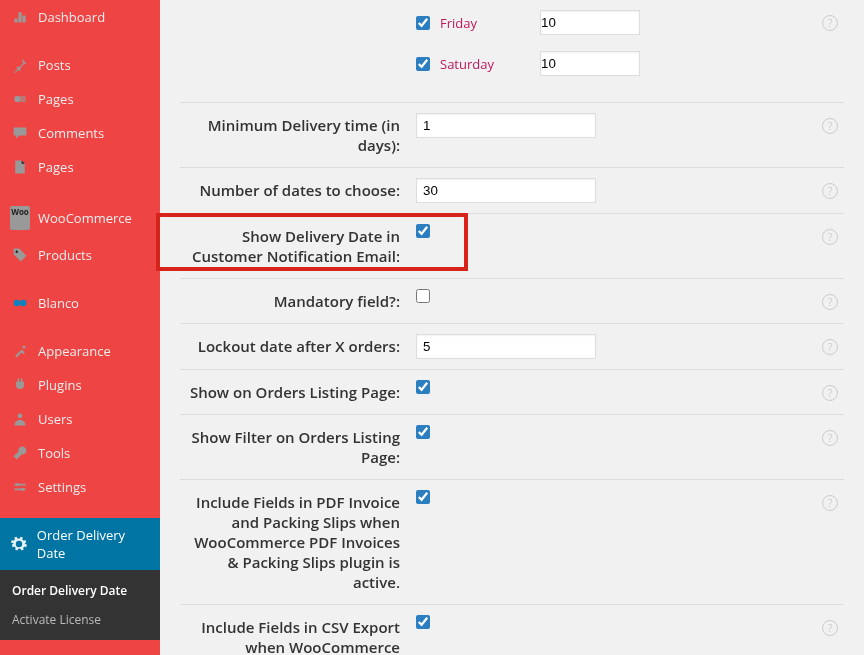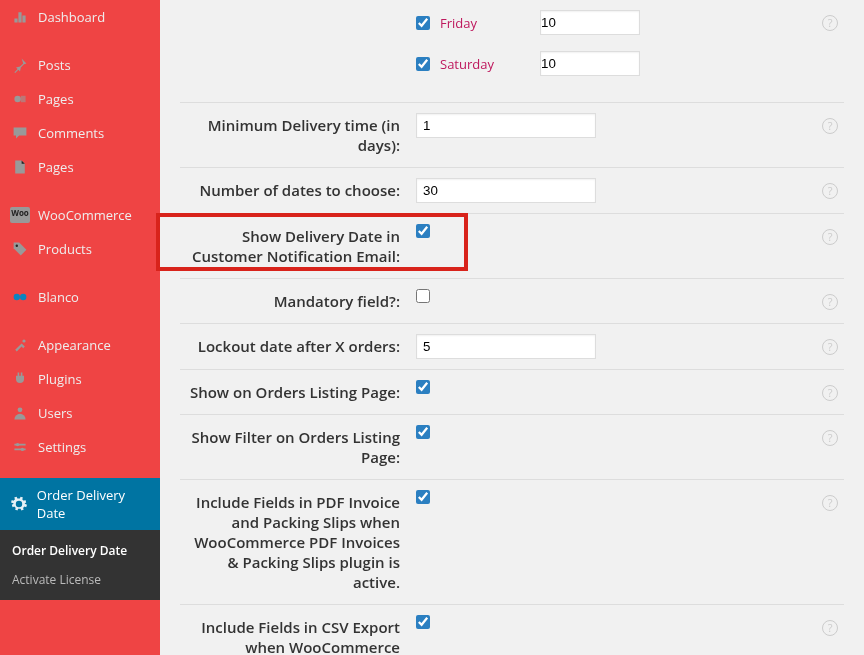--- a/index.html
+++ b/index.html
@@ -192,21 +192,21 @@
     <span class="icon">
         <svg viewBox="0 0 20 20">
           <path d="M4 2h8l4 4v12H4z"></path>
           <path d="M12 2v4h4" fill="#222"></path>
         </svg>
       </span>
     <span>Pages</span>
   </div>
   <div style="height:14px"></div>
   <div class="menu-item">
-    <span class="icon" style="background:#999;color:#222;font-size:8px;font-weight:bold;border-radius:2px;width:20px;height:16px;line-height:12px;text-align:center;">Woo</span>
+    <span class="icon" style="background:#999;color:#222;font-size:8px;font-weight:bold;border-radius:2px;width:20px;height:24px;line-height:12px;text-align:center;">Woo</span>
     <span>WooCommerce</span>
   </div>
   <div class="menu-item">
     <span class="icon">
         <svg viewBox="0 0 20 20">
           <path d="M2 2h7l9 9-7 7-9-9z"></path>
           <circle cx="6" cy="6" r="1.5" fill="#222"></circle>
         </svg>
       </span>
     <span>Products</span>
@@ -240,20 +240,28 @@
     <span>Plugins</span>
   </div>
   <div class="menu-item">
     <span class="icon">
         <svg viewBox="0 0 20 20">
           <circle cx="10" cy="6" r="3"></circle>
           <path d="M3 18a7 7 0 0114 0z"></path>
         </svg>
       </span>
     <span>Users</span>
+  </div>
+  <div class="menu-item">
+    <span class="icon">
+        <svg viewBox="0 0 20 20">
+          <path d="M13 2a5 5 0 00-4.9 6.1L2 14l4 4 6-6.1A5 5 0 1013 2z"></path>
+        </svg>
+      </span>
+    <span>Tools</span>
   </div>
   <div class="menu-item">
     <span class="icon">
         <svg viewBox="0 0 20 20">
           <path d="M3 6h14v2H3zM3 12h14v2H3z"></path>
           <circle cx="7" cy="7" r="2"></circle>
           <circle cx="13" cy="13" r="2"></circle>
         </svg>
       </span>
     <span>Settings</span>

